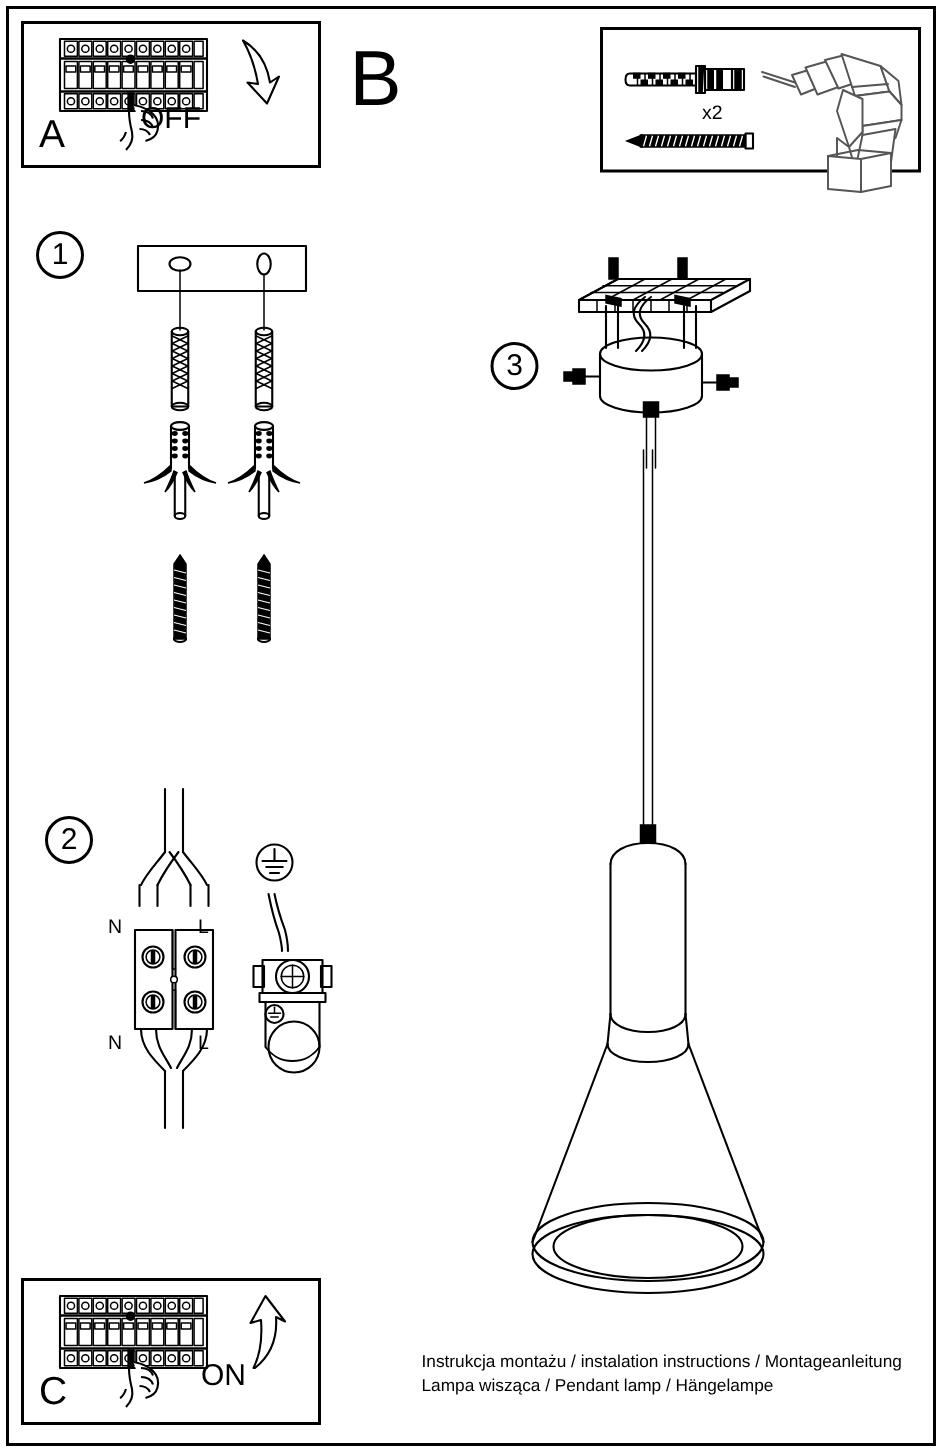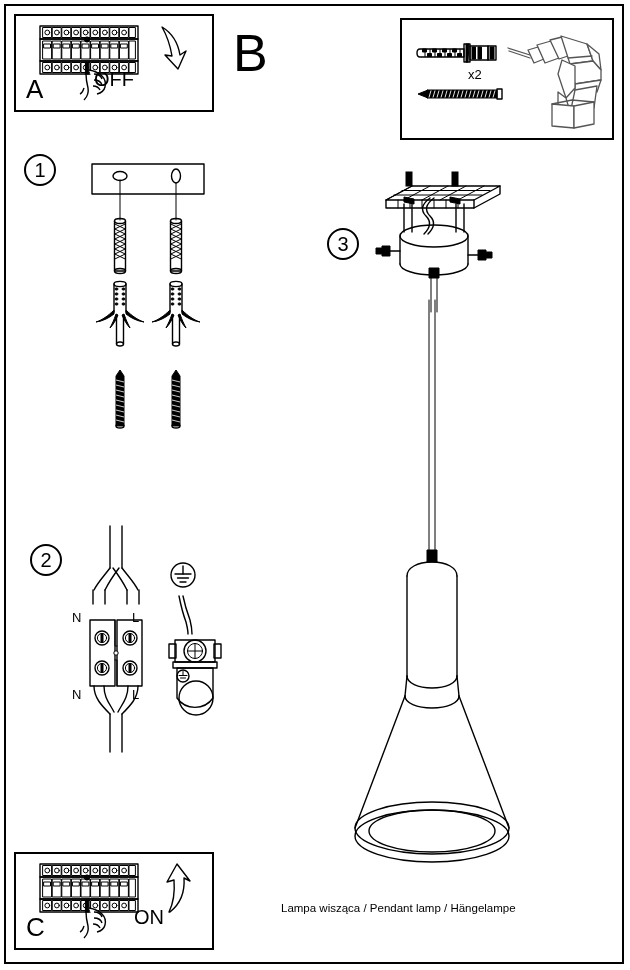--- a/index.html
+++ b/index.html
@@ -8,21 +8,21 @@
     width:630px;height:970px;position:relative;overflow:hidden;
     font-family:"Liberation Sans",sans-serif;color:#000;
   }
   .page-border{
     position:absolute;left:4px;top:4px;width:620px;height:960px;
     border:2px solid #000;box-sizing:border-box;
   }
   .panel{position:absolute;border:2px solid #000;box-sizing:border-box;background:#fff;}
   .panel-a{left:14px;top:14px;width:200px;height:98px;}
   .panel-c{left:14px;top:852px;width:200px;height:98px;}
-  .panel-tools{left:400px;top:18px;width:214px;height:122px;}
+  .panel-tools{left:400px;top:18px;width:214px;height:97px;}
   .big-letter{
     position:absolute;font-size:52px;line-height:1;font-weight:400;
     font-family:"Liberation Sans",sans-serif;
   }
   .corner-letter{position:absolute;font-size:26px;line-height:1;}
   .word-label{position:absolute;font-size:20px;line-height:1;font-weight:400;}
   .step-num{
     position:absolute;width:32px;height:32px;border:2px solid #000;border-radius:50%;
     display:flex;align-items:center;justify-content:center;
     font-size:20px;line-height:1;box-sizing:border-box;
@@ -600,14 +600,15 @@
   <div class="abs" style="left:128px;top:6px;">
     <svg width="50" height="56" viewBox="0 0 50 56">
       <path class="ink-w" d="M26 52 c10,-8 15,-20 14,-34 l6,3 l-13,-17 l-10,18 l7,-2 c1,13 -1,24 -5,32 z"></path>
     </svg>
   </div>
   <div class="corner-letter" style="left:10px;top:60px;">C</div>
   <div class="word-label" style="left:118px;top:53px;">ON</div>
 </div>
 
 <div class="caption">
+  <div>Instrukcja montażu / instalation instructions / Montageanleitung</div>
   <div>Lampa wisząca / Pendant lamp / Hängelampe</div>
 </div>
 
 </body></html>

